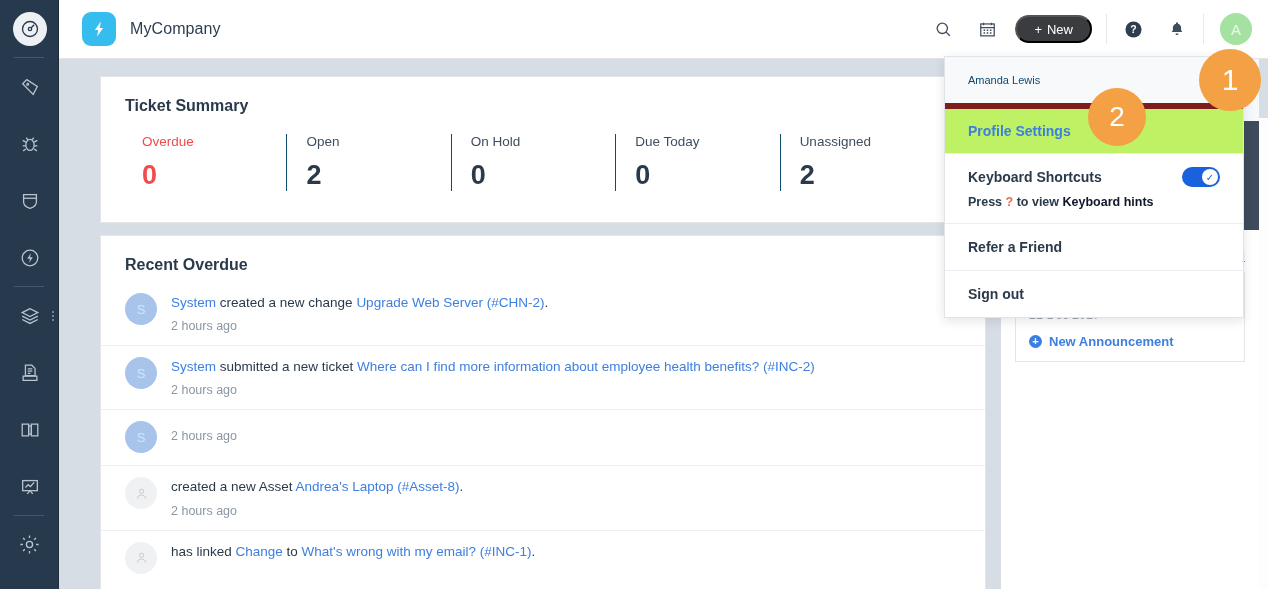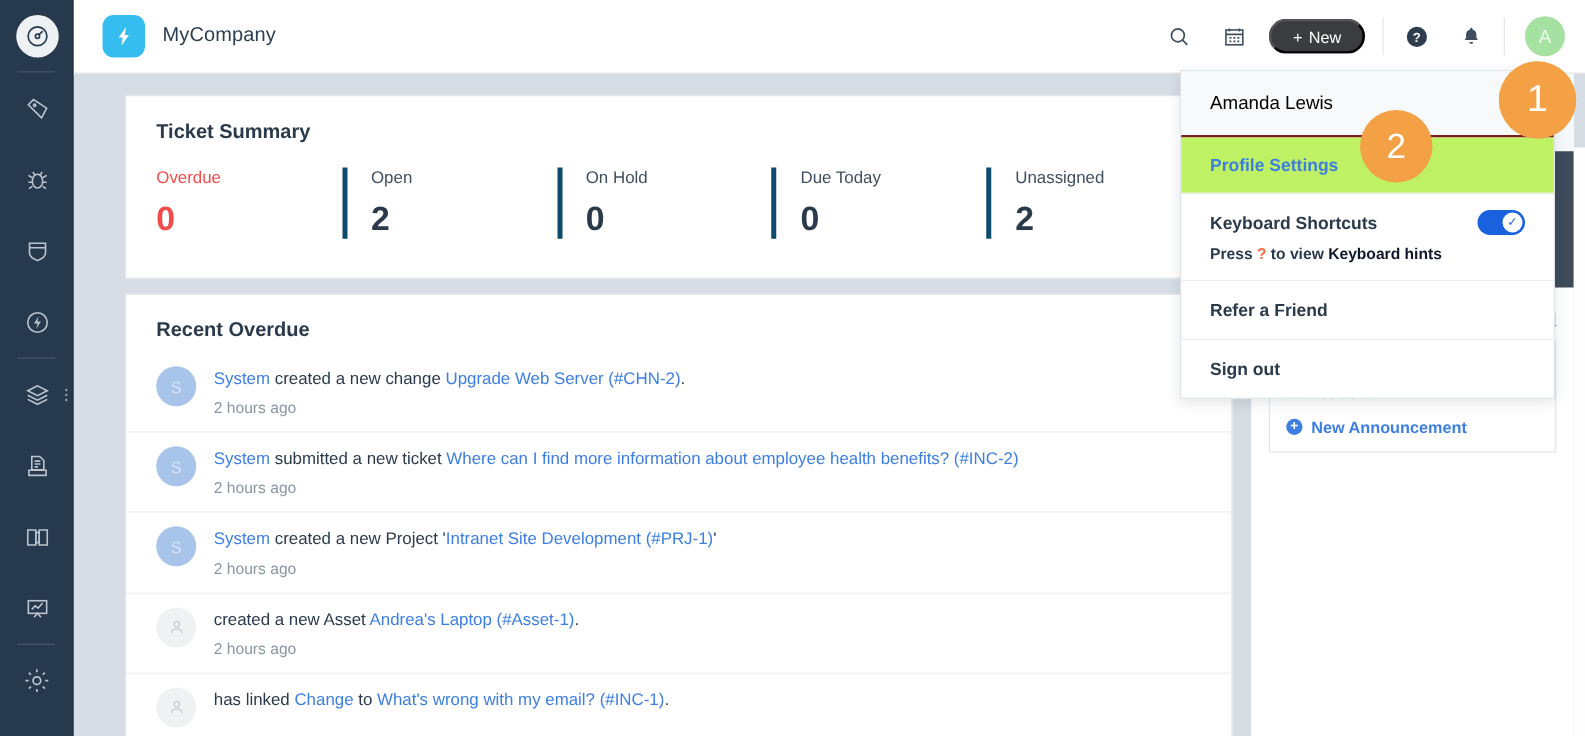--- a/index.html
+++ b/index.html
@@ -76,22 +76,22 @@
   }
   .content { position: absolute; left: 0; top: 0; width: 927px; bottom: 0; }
   .card {
     background: #fff; margin: 17px 0 0 41px; width: 886px;
     border: 1px solid #e3e7eb;
   }
   .card.summary { height: 147px; }
   .card.activity { margin-top: 12px; min-height: 400px; }
   .card-title { font-size: 16px; color: #2b3a4a; padding: 20px 0 0 24px; font-weight: bold; }
 
-  .summary-grid { display: flex; margin-top: 19px; padding: 0 24px; }
-  .summary-cell { flex: 1; border-left: 4px solid #0c4a6e; padding-left: 19px; }
+  .summary-grid { display: flex; margin-top: 19px; padding: 0 41px; }
+  .summary-cell { flex: 1; border-left: 1px solid #0c4a6e; padding-left: 19px; }
   .summary-cell:first-child { border-left: none; padding-left: 0; }
   .sc-label { font-size: 13.5px; color: #3f4e5f; }
   .sc-label.overdue { color: #f24b4b; }
   .sc-value { font-size: 27px; color: #2b3a4a; margin-top: 11px; font-weight: bold; }
   .sc-value.overdue { color: #f24b4b; }
 
   .act-list { margin-top: 8px; }
   .act-row { display: flex; gap: 14px; padding: 11px 24px 12px 24px; border-top: 1px solid #edf0f3; }
   .act-row:first-child { border-top: none; }
   .act-avatar {
@@ -139,21 +139,21 @@
     display: flex; align-items: center; justify-content: center; font-size: 11px; line-height: 1;
   }
 
   
   .dropdown {
     position: absolute; left: 944px; top: 56px; width: 300px;
     background: #fff; border: 1px solid #e0e4e9;
     box-shadow: 0 3px 10px rgba(30,44,60,.12);
     z-index: 40;
   }
-  .dd-head { padding: 17px 23px; font-size: 15px; color: #000000; background: #f7f9fb; border-bottom: 2px solid #7f1d1d; }
+  .dd-head { padding: 17px 23px; font-size: 11px; color: #0c4a6e; background: #f7f9fb; border-bottom: 6px solid #7f1d1d; }
   .dd-profile { padding: 14px 23px; background: #bef264; border-bottom: 1px solid #eaeef2; font-size: 14px; color: #3d7fe0; font-weight: bold; }
   .dd-kb { padding: 13px 23px 14px 23px; border-bottom: 1px solid #eaeef2; }
   .dd-kb-top { display: flex; align-items: center; }
   .dd-kb-label { font-size: 14px; color: #2b3a4a; font-weight: bold; }
   .toggle {
     margin-left: auto; width: 38px; height: 20px; border-radius: 10px; background: #1a62dd;
     position: relative;
   }
   .toggle .knob {
     position: absolute; right: 2px; top: 2px; width: 16px; height: 16px;
@@ -378,33 +378,32 @@
             <div class="act-row">
               <div class="act-avatar">S</div>
               <div class="act-body">
                 <div class="act-text"><a href="#">System</a><span> submitted a new ticket </span><a href="#">Where can I find more information about employee health benefits? (#INC-2)</a></div>
                 <div class="act-time">2 hours ago</div>
               </div>
             </div>
             <div class="act-row">
               <div class="act-avatar">S</div>
               <div class="act-body">
-                <div class="act-text"><a href="#">System</a><span> created a new Project '</span><a href="#">Intranet Site Development (#PRJ-1)</a><span>'</span></div>
                 <div class="act-time">2 hours ago</div>
               </div>
             </div>
             <div class="act-row">
               <div class="act-avatar generic">
                 <svg width="15" height="15" viewBox="0 0 24 24" fill="none" stroke="currentColor" stroke-width="1.6">
                   <circle cx="12" cy="8.5" r="3.4"></circle>
                   <path d="M5.5 20c0-3.6 2.9-5.6 6.5-5.6s6.5 2 6.5 5.6"></path>
                 </svg>
               </div>
               <div class="act-body">
-                <div class="act-text"><span>created a new Asset </span><a href="#">Andrea's Laptop (#Asset-1)</a><span>.</span></div>
+                <div class="act-text"><span>created a new Asset </span><a href="#">Andrea's Laptop (#Asset-8)</a><span>.</span></div>
                 <div class="act-time">2 hours ago</div>
               </div>
             </div>
             <div class="act-row">
               <div class="act-avatar generic">
                 <svg width="15" height="15" viewBox="0 0 24 24" fill="none" stroke="currentColor" stroke-width="1.6">
                   <circle cx="12" cy="8.5" r="3.4"></circle>
                   <path d="M5.5 20c0-3.6 2.9-5.6 6.5-5.6s6.5 2 6.5 5.6"></path>
                 </svg>
               </div>

